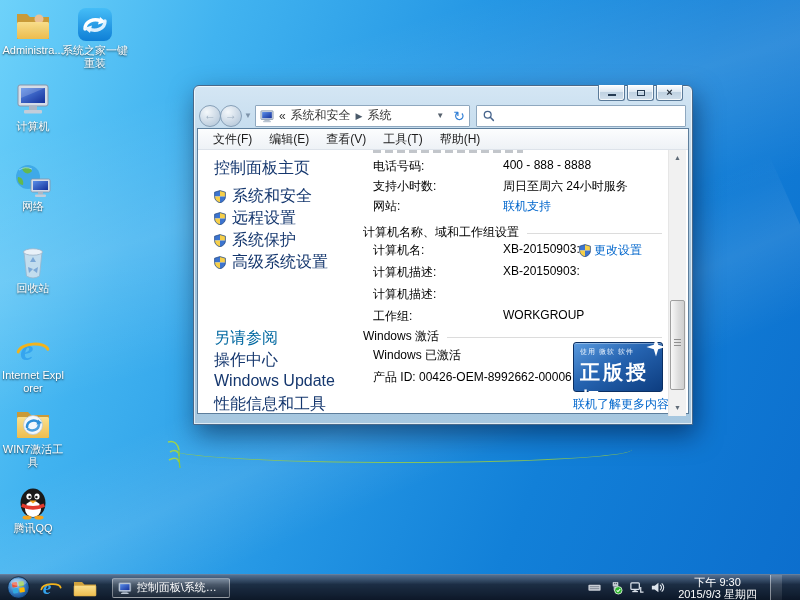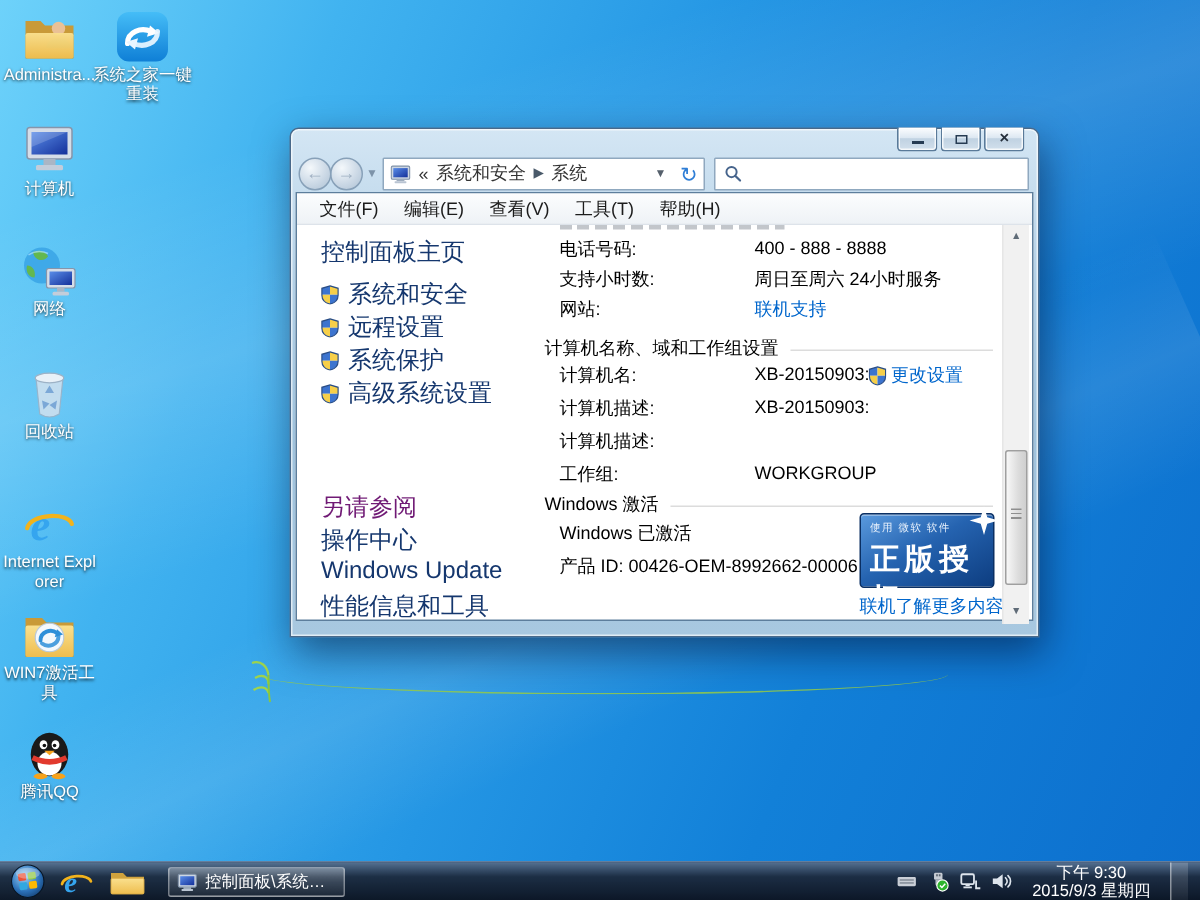--- a/index.html
+++ b/index.html
@@ -55,21 +55,21 @@
   .stext{flex:1;font-size:12px;font-style:italic;color:#8d959e;}
   .client{position:absolute;left:3px;right:3px;top:42px;bottom:10px;background:#fff;
     border:1px solid #5d7e9c;box-sizing:border-box;}
   .menubar{height:20px;background:linear-gradient(#fcfdfe,#eef2f6);border-bottom:1px solid #dde3ea;
     display:flex;align-items:center;gap:17px;padding:0 15px;font-size:12px;color:#1c1c1c;}
   .menubar span{cursor:pointer;}
   .main{position:relative;display:flex;height:266px;}
   .sidebar{width:157px;position:relative;flex:0 0 auto;font-size:16px;}
   .s-item{position:absolute;white-space:nowrap;cursor:pointer;color:#15376e;}
   .s-task{display:flex;align-items:center;gap:6px;}
-  .s-gray{color:#701a75;cursor:default;}
+  .s-gray{color:#0369a1;cursor:default;}
   .content{flex:1;position:relative;font-size:12px;color:#000;overflow:hidden;}
   .clipline{position:absolute;top:0;left:18px;width:150px;height:3px;opacity:.6;
     background:repeating-linear-gradient(90deg,#9aa0a8 0 8px,transparent 8px 12px);}
   .crow{position:absolute;left:0;right:22px;height:16px;white-space:nowrap;}
   .rlabel{position:absolute;left:18px;}
   .rvalue{position:absolute;left:148px;}
   .blue-link{color:#0066cc;cursor:pointer;}
   .raction{position:absolute;left:224px;display:flex;align-items:center;gap:3px;}
   .sect{position:absolute;left:8px;right:26px;display:flex;align-items:center;white-space:nowrap;}
   .sect .t{margin-right:8px;}
@@ -94,21 +94,21 @@
   
   .taskbar{position:absolute;left:0;bottom:0;width:800px;height:25px;display:flex;align-items:center;
     background:linear-gradient(180deg,rgba(86,110,140,.95) 0%,rgba(28,42,62,.96) 38%,rgba(12,20,34,.97) 100%);
     border-top:1px solid rgba(140,170,205,.7);}
   .tb-ico{width:34px;height:25px;display:flex;align-items:center;justify-content:center;cursor:pointer;}
   .orb{width:23px;height:23px;margin:0 4px 0 7px;cursor:pointer;}
   .taskbtn{margin-left:10px;height:20px;width:118px;border:1px solid rgba(255,255,255,.38);border-radius:2px;
     background:linear-gradient(180deg,rgba(255,255,255,.32),rgba(255,255,255,.14) 50%,rgba(255,255,255,.06));
     display:flex;align-items:center;gap:5px;padding:0 5px;cursor:pointer;box-sizing:border-box;}
   .taskbtn .tlabel{color:#fff;font-size:11px;white-space:nowrap;overflow:hidden;text-overflow:ellipsis;}
-  .tray{margin-left:auto;display:flex;align-items:center;gap:6px;padding-right:8px;}
+  .tray{margin-left:auto;display:flex;align-items:center;gap:6px;padding-right:18px;}
   .tray svg{width:15px;height:15px;cursor:pointer;}
   .clock{color:#fff;font-size:11px;line-height:12px;text-align:center;padding:0 7px;cursor:pointer;}
   .showdesk{width:11px;height:25px;border-left:1px solid rgba(255,255,255,.45);cursor:pointer;
     background:linear-gradient(180deg,rgba(255,255,255,.18),rgba(255,255,255,.06));}
 </style>
 </head>
 <body>
 
 <svg width="0" height="0" style="position:absolute" aria-hidden="true">
   <defs>

